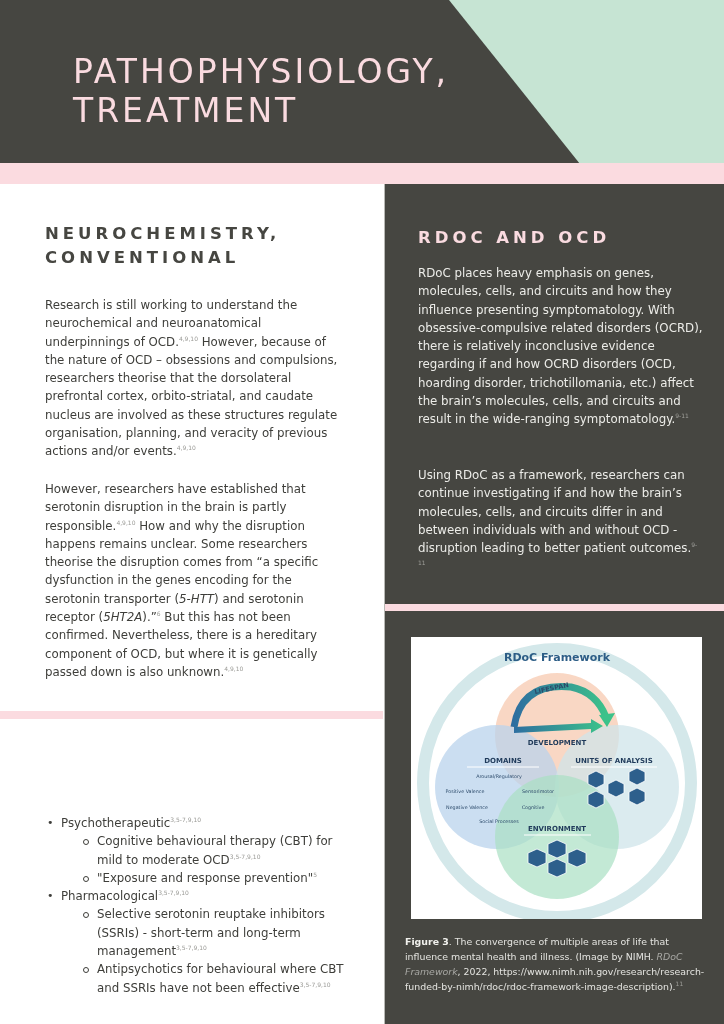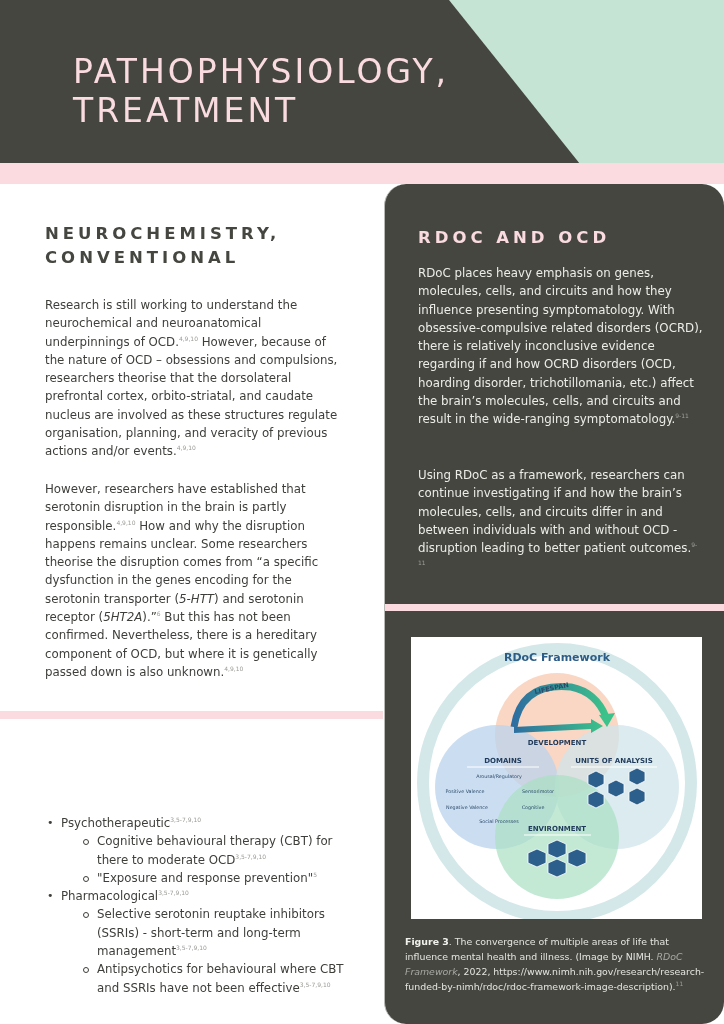--- a/index.html
+++ b/index.html
@@ -2,21 +2,21 @@
 <html><head>
 <meta charset="utf-8">
 <style>
   * { box-sizing: border-box; margin: 0; padding: 0; }
   html, body { width: 724px; height: 1024px; overflow: hidden; background: #ffffff; }
   body { position: relative; font-family: "DejaVu Sans", sans-serif; }
   .header { position: absolute; left: 0; top: 0; width: 724px; height: 164px; background: #c6e4d3; overflow: hidden; }
   .header svg { position: absolute; left: 0; top: 0; }
   .title { position: absolute; left: 73px; top: 52px; color: #fadbe0; font-family: "DejaVu Sans", sans-serif; font-size: 33px; font-weight: normal; letter-spacing: 3px; line-height: 39px; }
   .pink-band { position: absolute; left: 0; top: 163px; width: 724px; height: 21px; background: #fbdbe0; }
-  .right-col { position: absolute; left: 384px; top: 184px; width: 340px; height: 840px; background: #464641; border-left: 1px solid #b8b8b4; border-radius: 22px; }
+  .right-col { position: absolute; left: 384px; top: 184px; width: 340px; height: 840px; background: #464641; border-left: 1px solid #b8b8b4; }
   .left-col { position: absolute; left: 0; top: 184px; width: 383px; height: 753px; background: #ffffff; }
 
   .sec-heading { font-family: "DejaVu Sans", sans-serif; font-weight: bold; letter-spacing: 4px; }
   .neuro-heading { position: absolute; left: 45px; top: 38px; color: #464641; font-size: 16.5px; line-height: 24px; }
   .body-text { font-family: "DejaVu Sans", sans-serif; font-size: 11.8px; line-height: 18.3px; }
   .neuro-p1 { position: absolute; left: 45px; top: 112px; width: 300px; color: #3e3e3a; }
   .neuro-p2 { position: absolute; left: 45px; top: 296px; width: 300px; color: #3e3e3a; }
   sup { font-size: 6px; color: #9a9a96; vertical-align: super; line-height: 0; }
   .right-col sup { color: #9f9f9a; }
 
@@ -63,21 +63,21 @@
 
   <p class="body-text neuro-p2"><span>However, researchers have established that serotonin disruption in the brain is partly responsible.</span><sup>4,9,10</sup><span> How and why the disruption happens remains unclear. Some researchers theorise the disruption comes from “a specific dysfunction in the genes encoding for the serotonin transporter (</span><i>5-HTT</i><span>) and serotonin receptor (</span><i>5HT2A</i><span>).”</span><sup>6</sup><span> But this has not been confirmed. Nevertheless, there is a hereditary component of OCD, but where it is genetically passed down is also unknown.</span><sup>4,9,10</sup></p>
 
   <div class="left-pink-bar"></div>
 
 
   <ul class="body-text treat-list">
     <li class="top">
       <span>Psychotherapeutic</span><sup>3,5-7,9,10</sup>
       <ul class="sub">
-        <li><span>Cognitive behavioural therapy (CBT) for there to moderate OCD</span><sup>3,5-7,9,10</sup></li>
+        <li><span>Cognitive behavioural therapy (CBT) for mild to moderate OCD</span><sup>3,5-7,9,10</sup></li>
         <li><span>"Exposure and response prevention"</span><sup>5</sup></li>
       </ul>
     </li>
     <li class="top">
       <span>Pharmacological</span><sup>3,5-7,9,10</sup>
       <ul class="sub">
         <li><span>Selective serotonin reuptake inhibitors (SSRIs) - short-term and long-term management</span><sup>3,5-7,9,10</sup></li>
         <li><span>Antipsychotics for behavioural where CBT and SSRIs have not been effective</span><sup>3,5-7,9,10</sup></li>
       </ul>
     </li>

